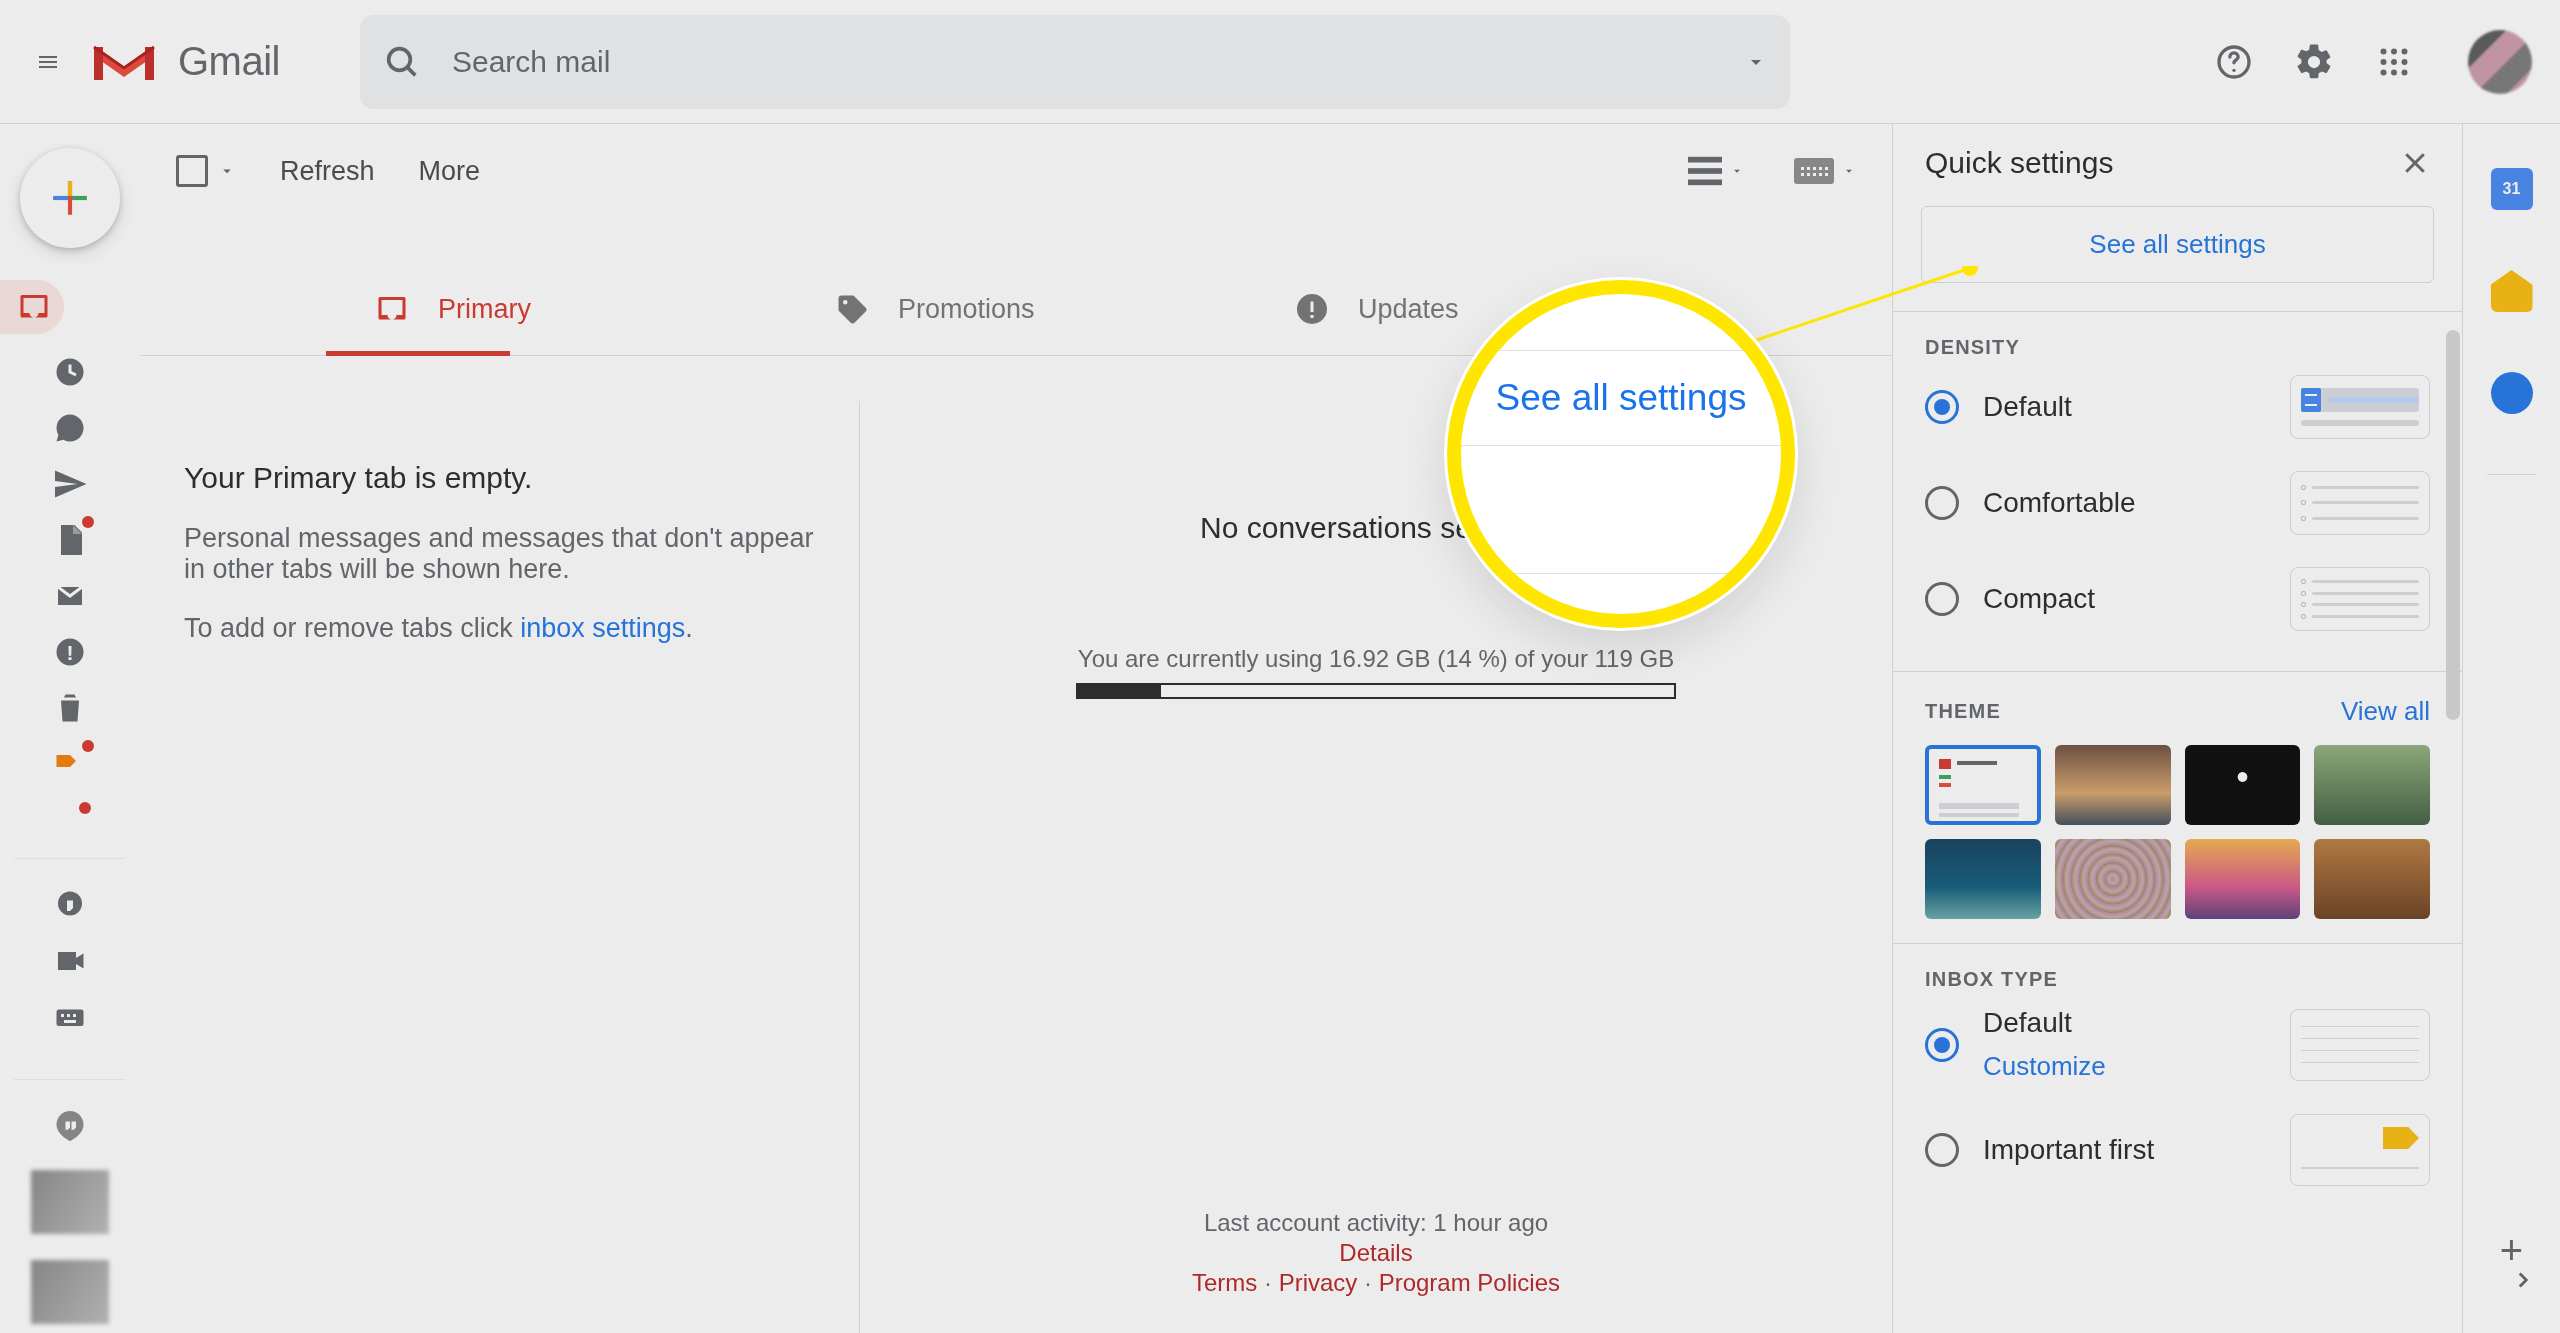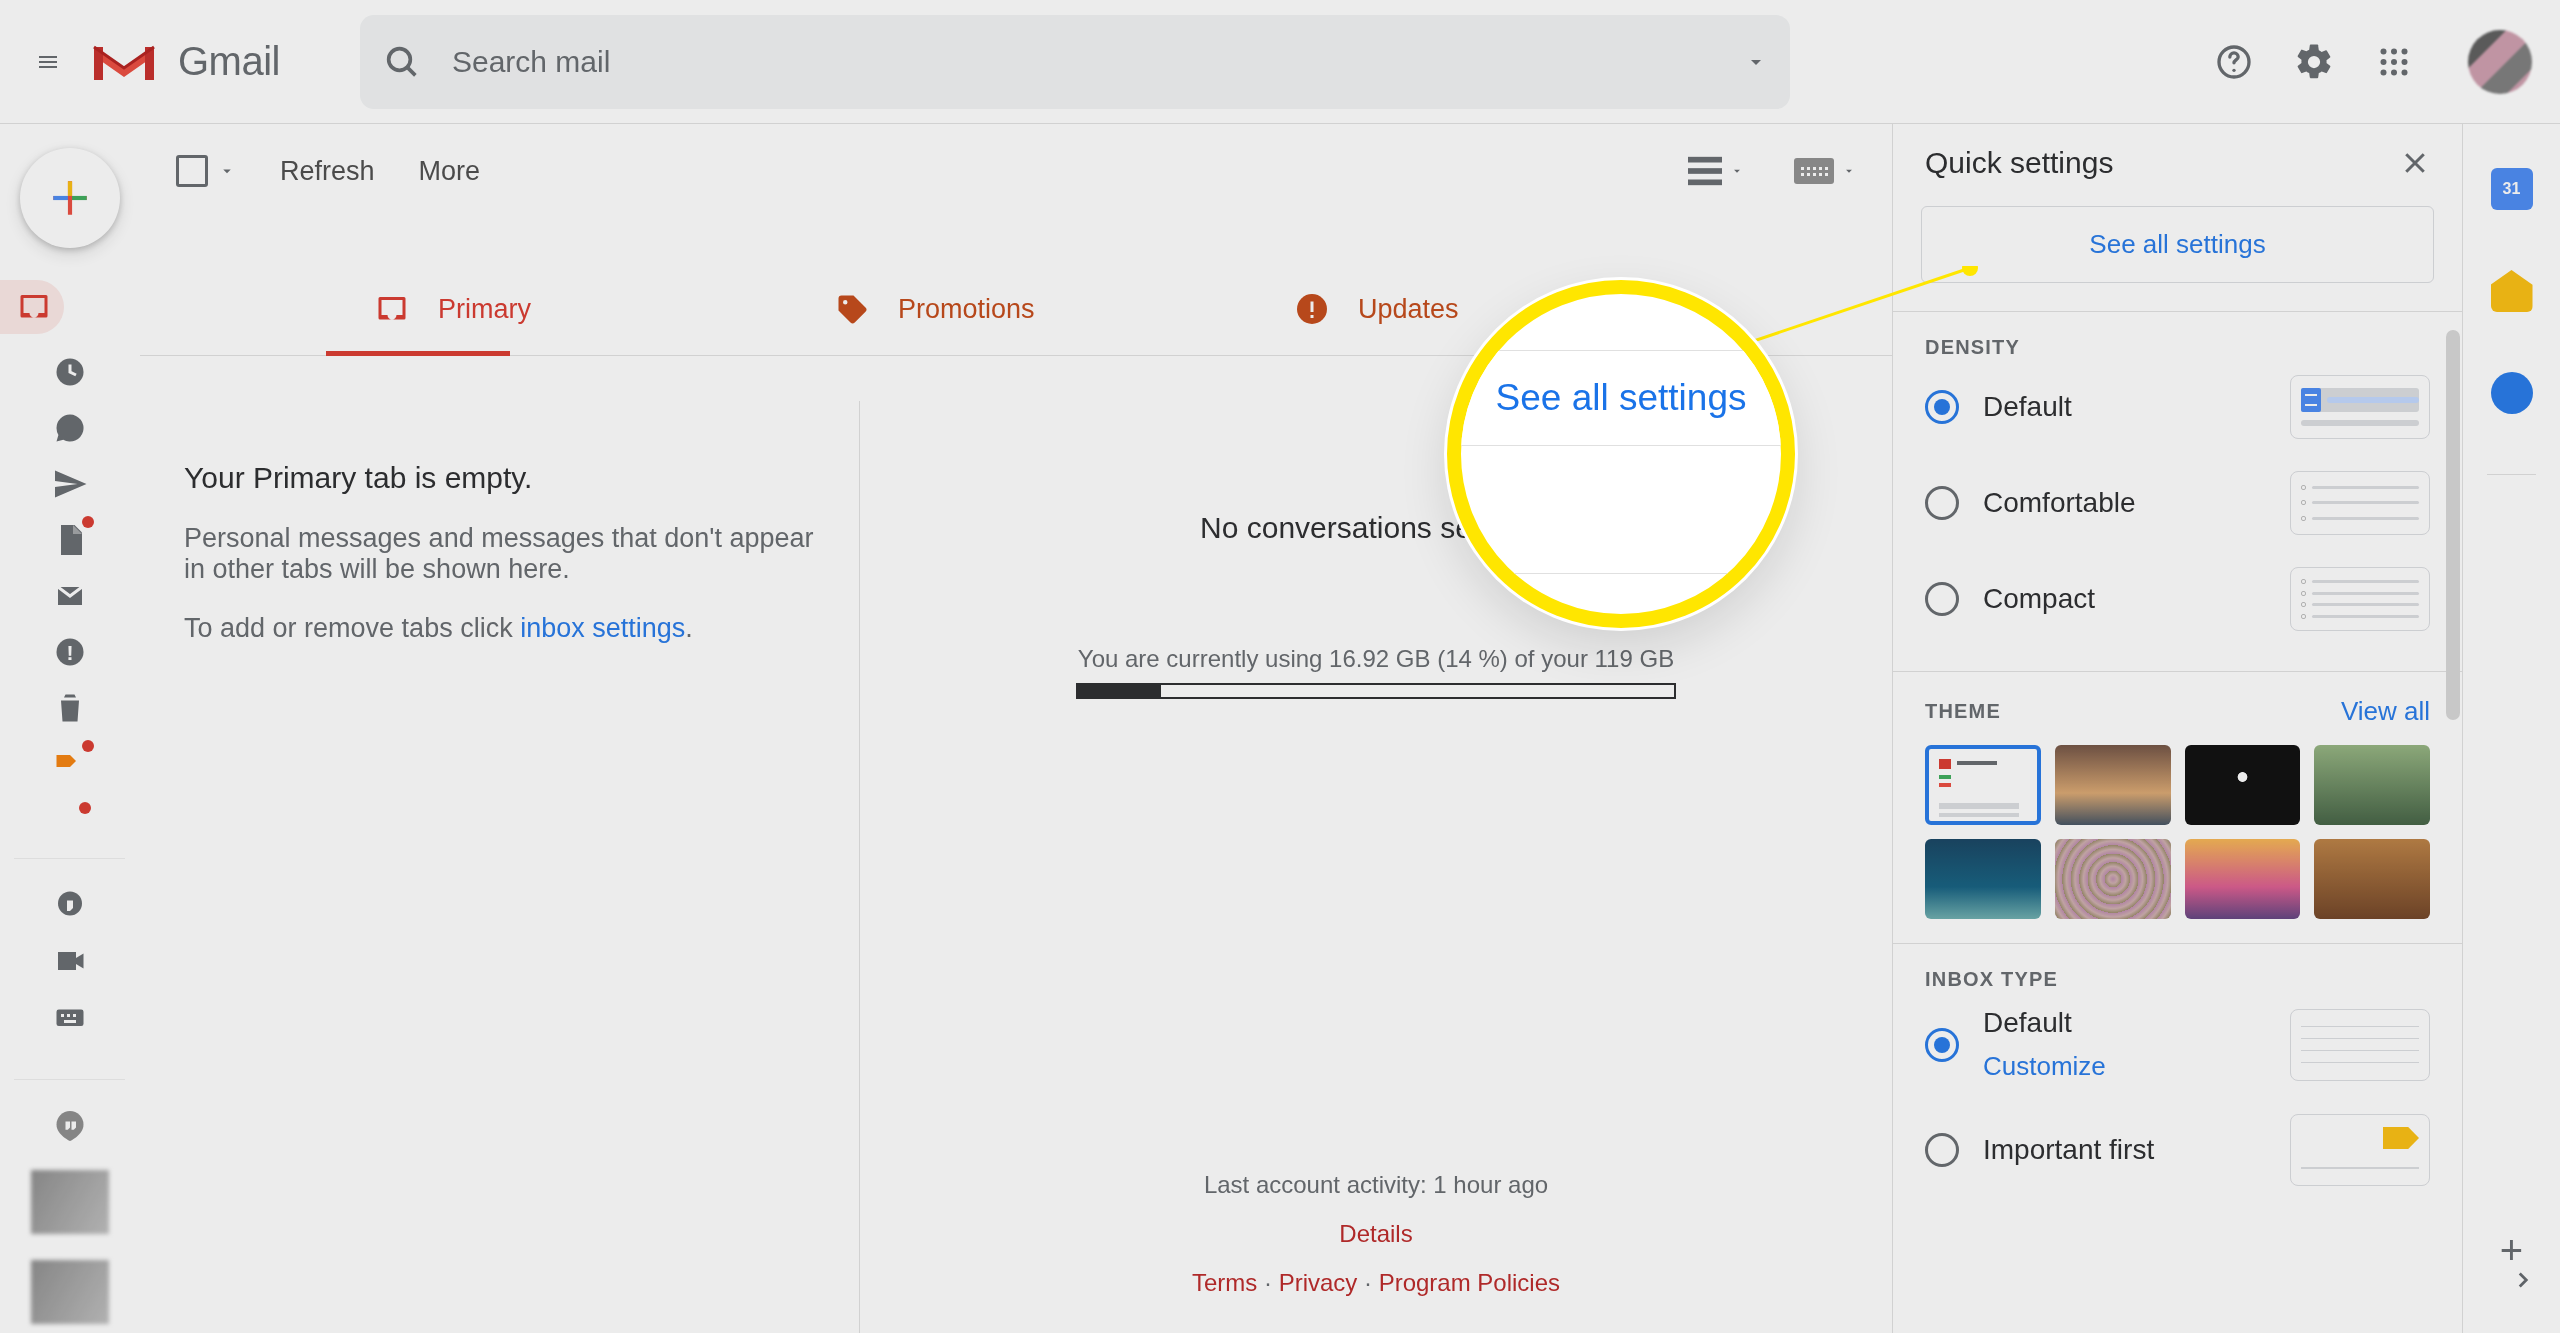--- a/index.html
+++ b/index.html
@@ -111,21 +111,21 @@
   .toolbar-right { margin-left: auto; display: flex; align-items: center; gap: 50px; color: #5f6368; }
   .split-view-icon, .kbd-icon { display:flex; align-items:center; gap:8px; }
   .kbd { width:40px; height:26px; border-radius:3px; background:#8a8a8a; display:flex;align-items:center;justify-content:center;}
   .kbd-dots { display:grid; grid-template-columns:repeat(5,3px); grid-template-rows:repeat(2,3px); gap:3px;}
   .kbd-dots span{width:3px;height:3px;background:#fff;}
 
   
   .cat-tabs { display: flex; border-bottom: 1px solid var(--border); justify-content: center; }
   .cat-tab {
     display: flex; align-items: center; gap: 28px;
-    padding: 28px 48px; font-size: 27px; color: #c2410c;
+    padding: 28px 48px; font-size: 27px; color: #737373;
     position: relative; min-width: 460px;
   }
   .cat-tab.active { color: var(--red); }
   .cat-tab.active::after {
     content: ""; position: absolute; left: 0; right: 60%; bottom: -1px;
     height: 5px; background: var(--red);
   }
   .cat-tab .cat-icon { width: 36px; height: 36px; }
 
   
@@ -139,21 +139,21 @@
   .list-pane a { color: var(--blue); text-decoration: none; }
   .read-pane {
     flex: 1; display: flex; flex-direction: column; align-items: center;
     padding-top: 110px; position: relative;
   }
   .read-pane .hl { font-size: 30px; color: #202124; }
   .storage-line { font-size: 24px; color: #5f6368; margin-top: 100px; }
   .progress { width: 600px; height: 16px; border: 2px solid #202124; margin-top: 10px; }
   .progress-fill { height: 100%; background: #202124; }
   .footer { margin-top: auto; padding-bottom: 36px; text-align: center; font-size: 24px; color: #5f6368; }
-  .footer .row { margin-top: 21px; }
+  .footer .row { margin-top: 2px; }
   .footer a { color: #b91c1c; text-decoration: none; }
 
   
   .qs {
     width: 570px; border-left: 1px solid var(--border);
     overflow-y: auto;
   }
   .qs-head {
     display: flex; align-items: center; justify-content: space-between;
     padding: 22px 32px 10px; font-size: 30px;

